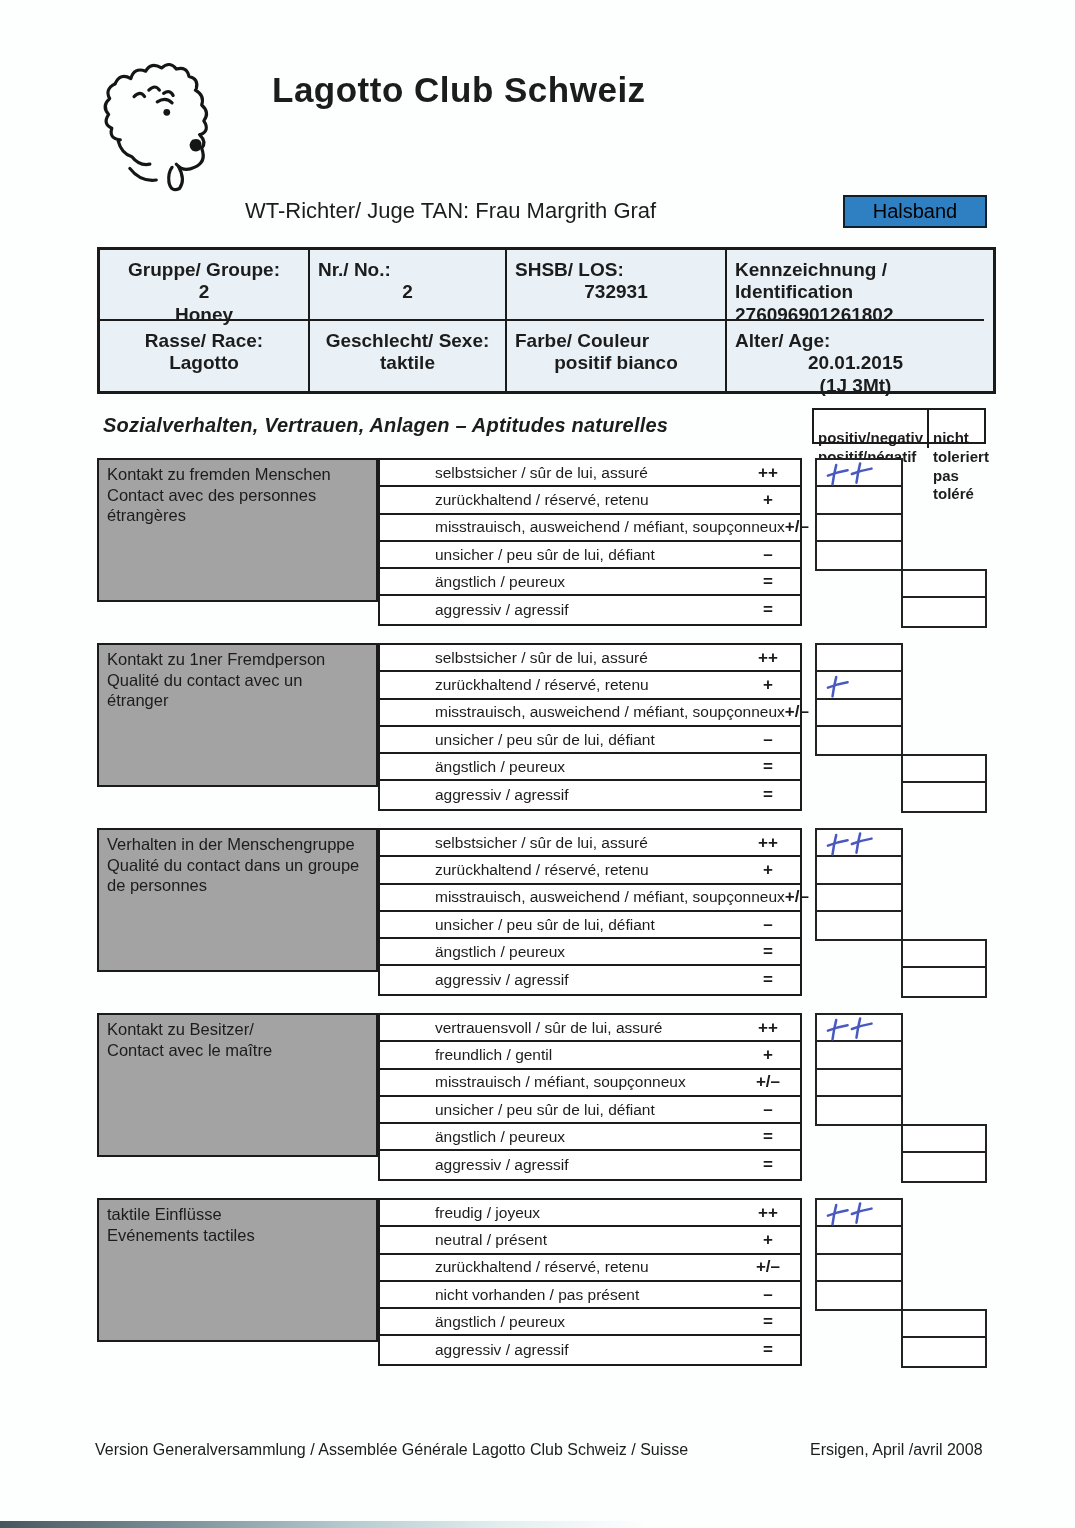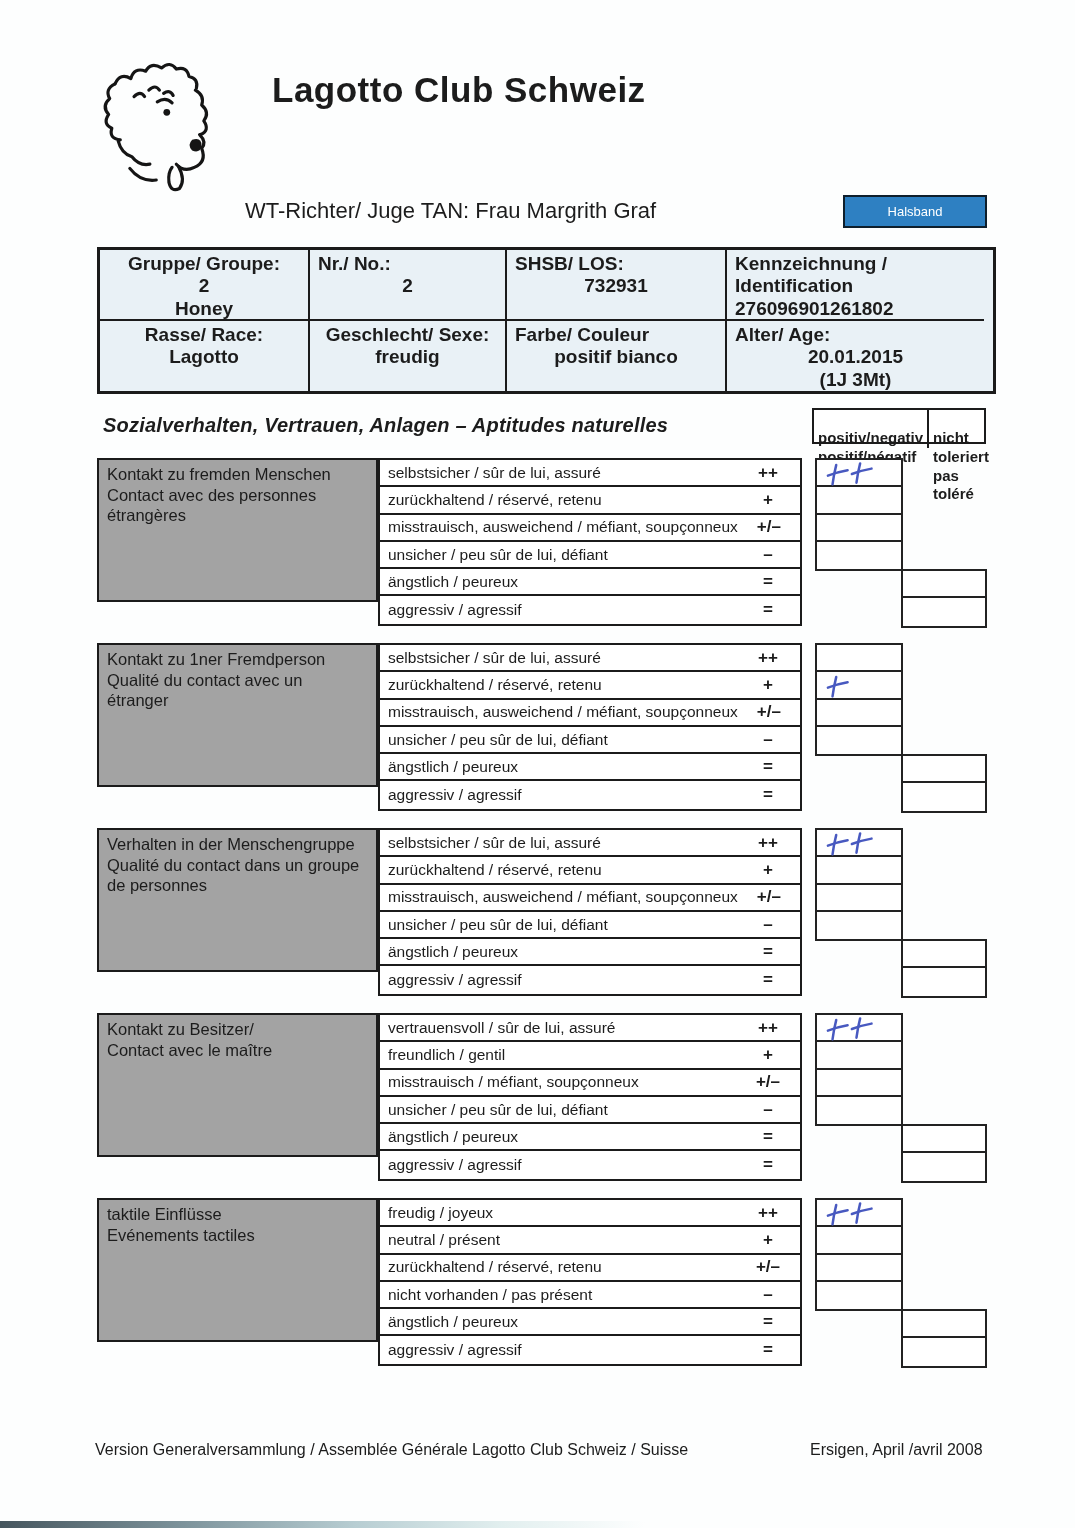--- a/index.html
+++ b/index.html
@@ -6,46 +6,46 @@
   #page{position:relative;width:1075px;height:1528px;background:#fdfefe;
         font-family:"Liberation Sans", sans-serif;color:#1c1c1c;overflow:hidden;}
 
   
   #logo{position:absolute;left:82px;top:50px;width:140px;height:148px;}
   #club-name{position:absolute;left:272px;top:70px;font-size:35px;font-weight:bold;letter-spacing:0.5px;}
   #test-title{position:absolute;left:272px;top:142px;font-size:23px;font-weight:bold;}
   #judge-line{position:absolute;left:245px;top:198px;font-size:22px;}
   #badge{position:absolute;left:843px;top:195px;width:144px;height:33px;background:#2e80c2;
          border:2px solid #0e1f2c;box-sizing:border-box;display:flex;align-items:center;justify-content:center;
-         font-size:13px;color:#ffffff;}
+         font-size:20px;color:#000000;}
 
   
   #info-table{position:absolute;left:97px;top:247px;width:893px;border:3px solid #1b1b1b;
               background:#e9f1f6;display:grid;grid-template-columns:210px 197px 220px 257px;
               grid-template-rows:71px 70px;box-sizing:content-box;}
-  .cell{border-right:2px solid #1b1b1b;border-bottom:2px solid #1b1b1b;padding:3px 8px;
+  .cell{border-right:2px solid #1b1b1b;border-bottom:2px solid #1b1b1b;padding:9px 8px;
         font-size:19px;font-weight:bold;line-height:1.18;box-sizing:border-box;}
   .cell:nth-child(4n){border-right:none;}
   .cell:nth-child(n+5){border-bottom:none;}
   .al{text-align:left;} .ac{text-align:center;}
 
   
   #section-title{position:absolute;left:103px;top:414px;font-size:20px;font-weight:bold;letter-spacing:0.2px;font-style:italic;}
   #rating-header{position:absolute;left:812px;top:408px;width:174px;height:36px;border:2px solid #1b1b1b;
                  box-sizing:border-box;display:flex;background:#fff;}
   #rating-header .rh-cell{flex:1;border-right:2px solid #1b1b1b;padding:19px 4px;font-size:15px;line-height:1.25;font-weight:bold;}
   #rating-header .rh-cell:last-child{border-right:none;}
 
   
   .block{position:absolute;left:97px;width:892px;height:172px;}
   .cat-box{position:absolute;left:0;top:0;width:281px;height:144px;border:2px solid #1b1b1b;
            background:#a3a3a3;box-sizing:border-box;padding:4px 8px;}
   .cat-line{font-size:16.5px;line-height:1.25;}
   .rows{position:absolute;left:281px;top:0;width:424px;border:2px solid #1b1b1b;box-sizing:border-box;background:#fff;}
-  .rrow{height:27.3px;border-bottom:2px solid #1b1b1b;box-sizing:border-box;display:flex;align-items:center;}
+  .rrow{height:27.3px;border-bottom:2px solid #1b1b1b;box-sizing:border-box;display:flex;align-items:center;padding-left:47px;}
   .rrow:last-child{border-bottom:none;}
   .rlab{flex:1;padding-left:8px;font-size:15.5px;white-space:nowrap;}
   .rsym{width:64px;text-align:center;font-size:17px;font-weight:bold;}
   .acol{position:absolute;border:2px solid #222;box-sizing:border-box;background:#fff;}
   .acol1{left:718px;top:0;width:88px;}
   .acol2{left:804px;top:111px;width:86px;}
   .acell{height:27.3px;border-bottom:2px solid #222;box-sizing:border-box;position:relative;}
   .acell:last-child{border-bottom:none;}
   .mark{position:absolute;left:7px;top:1px;transform:rotate(-4deg);}
   .mark svg path{stroke:#4859c0;stroke-width:2.5;fill:none;stroke-linecap:round;}
@@ -99,21 +99,21 @@
       <div>Kennzeichnung /</div>
       <div>Identification</div>
       <div>276096901261802</div>
     </div>
     <div class="cell ac">
       <div>Rasse/ Race:</div>
       <div>Lagotto</div>
     </div>
     <div class="cell ac">
       <div>Geschlecht/ Sexe:</div>
-      <div>freudig</div>
+      <div>taktile</div>
     </div>
     <div class="cell al">
       <div>Farbe/ Couleur</div>
       <div class="ac">positif bianco</div>
     </div>
     <div class="cell al">
       <div>Alter/ Age:</div>
       <div class="ac">20.01.2015</div>
       <div class="ac">(1J 3Mt)</div>
     </div>

